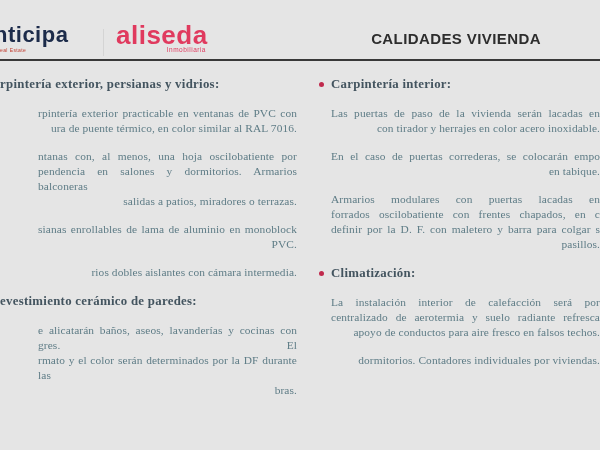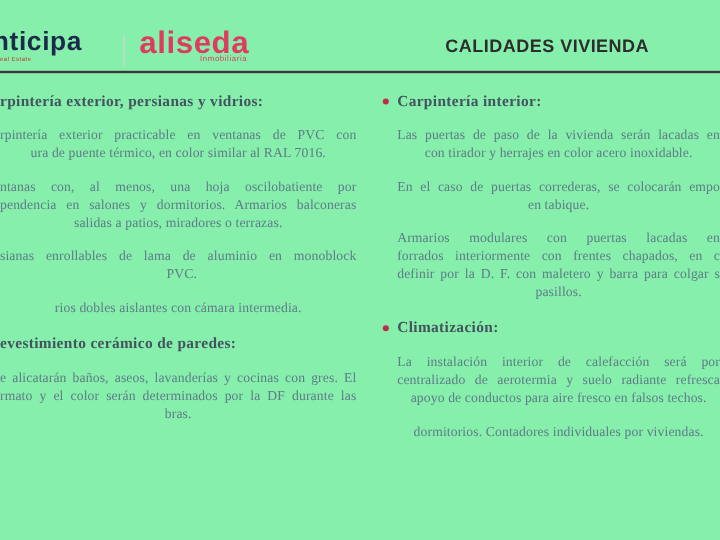--- a/index.html
+++ b/index.html
@@ -1,17 +1,17 @@
 <!DOCTYPE html>
 <html><head>
 <meta charset="utf-8">
 <style>
   html,body{margin:0;padding:0;background:#ffffff;}
   .page{
-    position:relative;width:600px;height:450px;background:#86efac;
+    position:relative;width:600px;height:450px;background:#e5e5e5;
     overflow:hidden;font-family:"Liberation Sans",sans-serif;
   }
   
   .brand-left{position:absolute;left:-6px;top:24px;width:110px;}
   .brand-left .name{font-size:22px;font-weight:bold;color:#1c2b4a;letter-spacing:0.5px;line-height:22px;}
   .brand-left .tag{font-size:5px;color:#c0392b;margin-top:1px;margin-left:2px;letter-spacing:0.4px;}
   .brand-divider{position:absolute;left:103px;top:29px;width:1px;height:27px;background:#d4d4d4;}
   .brand-right{position:absolute;left:116px;top:24px;width:90px;}
   .brand-right .name{font-size:26px;font-weight:bold;color:#e03a5e;letter-spacing:0.5px;line-height:22px;}
   .brand-right .tag{font-size:6.5px;color:#e03a5e;text-align:right;margin-top:0px;letter-spacing:0.5px;}
@@ -22,22 +22,22 @@
   .header-rule{position:absolute;left:0;top:59px;width:600px;height:2px;background:#383838;}
   
   .col{position:absolute;top:76px;font-size:11.4px;color:#5e7c86;line-height:15px;letter-spacing:0.1px;font-family:Liberation Serif, serif;}
   .col-left{left:0;width:297px;}
   .col-right{left:318px;width:282px;}
   .h{
     position:relative;font-weight:bold;font-size:12.8px;color:#43545f;
     letter-spacing:0.3px;margin-bottom:13px;line-height:17px;
   }
   .mt{margin-top:9px;}
-  .para{margin-bottom:13px;}
-  .ln{text-align:center;}
+  .para{margin-bottom:13px;padding-left:38px;}
+  .ln{text-align:right;}
   .j{text-align:justify;text-align-last:justify;}
   .ind6{margin-left:6px;}
   .col-right .h{padding-left:13px;}
   .col-right .para{padding-left:13px;}
   .bullet{
     position:absolute;left:1px;top:6px;width:5px;height:5px;border-radius:50%;
     background:#c02a4d;
   }
 </style>
 </head>
@@ -102,21 +102,21 @@
       <div class="ln">con tirador y herrajes en color acero inoxidable.</div>
     </div>
 
     <div class="para">
       <div class="ln j">En el caso de puertas correderas, se colocarán empo</div>
       <div class="ln">en tabique.</div>
     </div>
 
     <div class="para">
       <div class="ln j">Armarios modulares con puertas lacadas en</div>
-      <div class="ln j">forrados interiormente con frentes chapados, en c</div>
+      <div class="ln j">forrados oscilobatiente con frentes chapados, en c</div>
       <div class="ln j">definir por la D. F. con maletero y barra para colgar s</div>
       <div class="ln">pasillos.</div>
     </div>
 
     <div class="h mt">
       <span class="bullet"></span>
       <span>Climatización:</span>
     </div>
 
     <div class="para">

